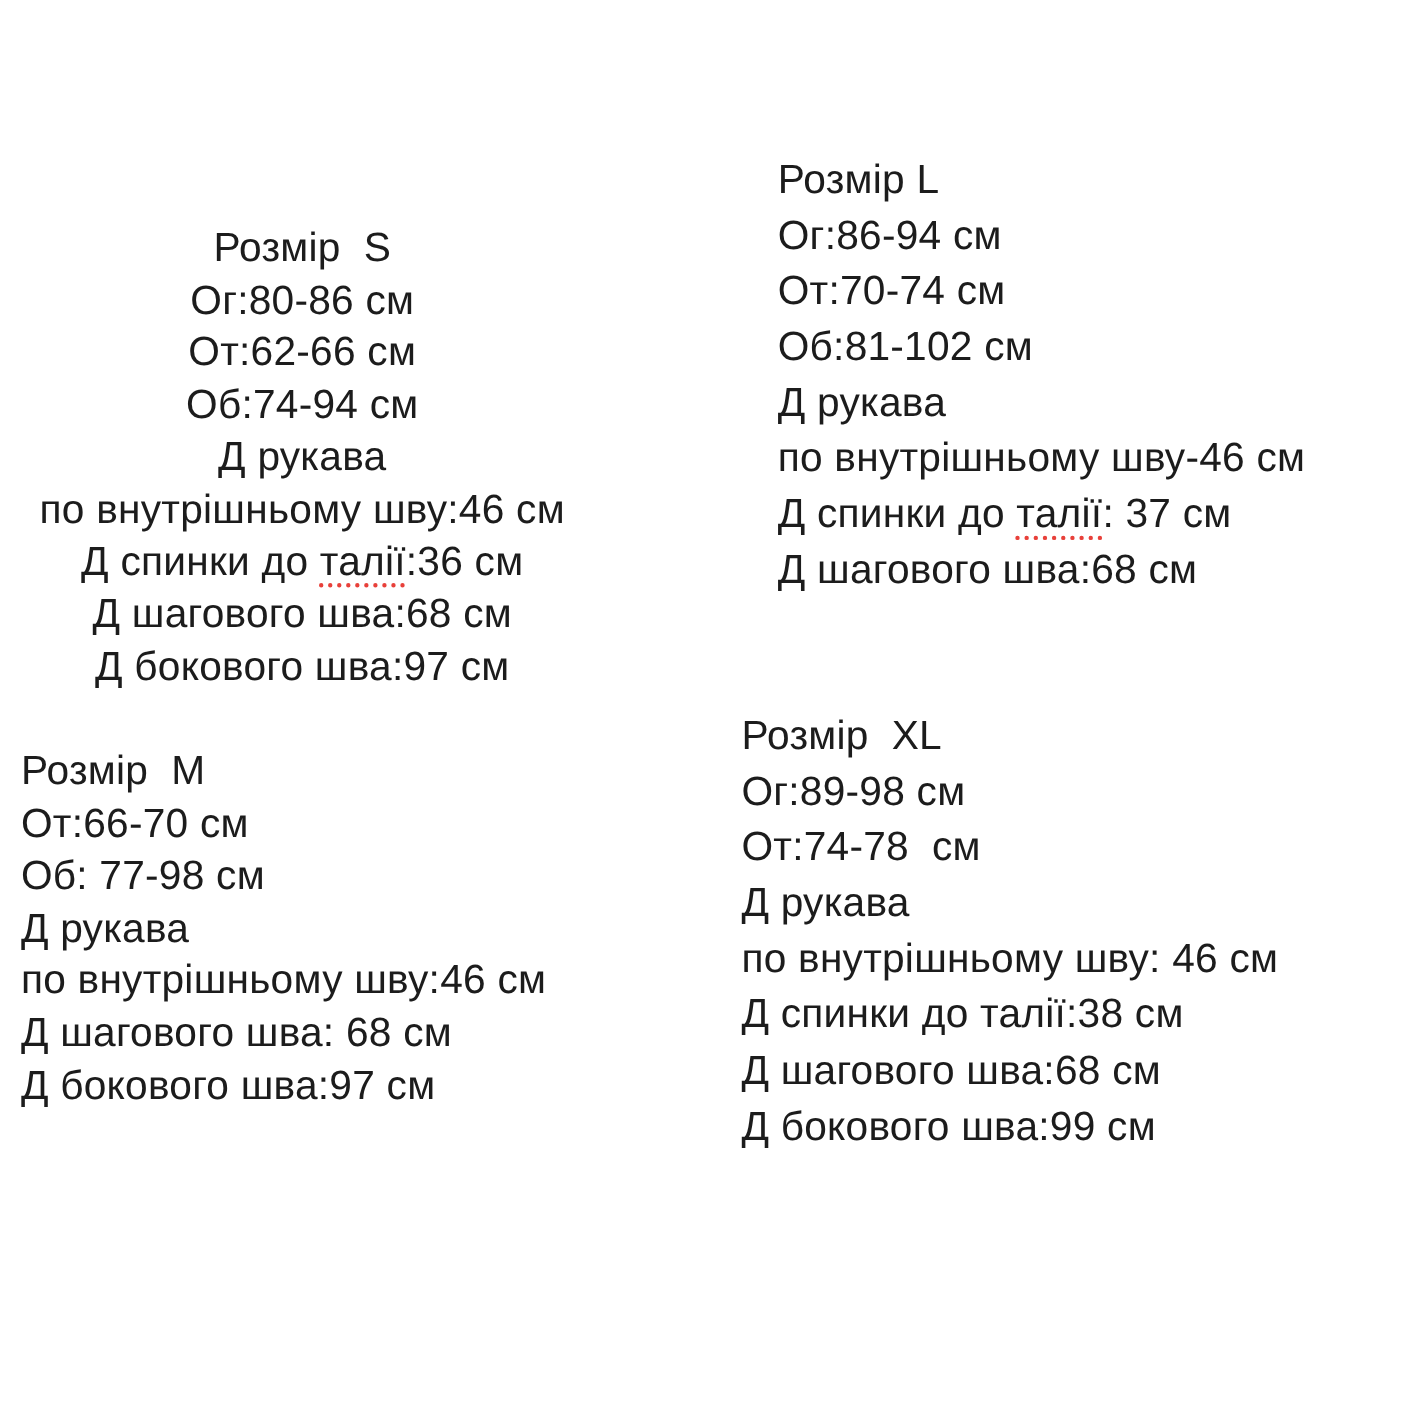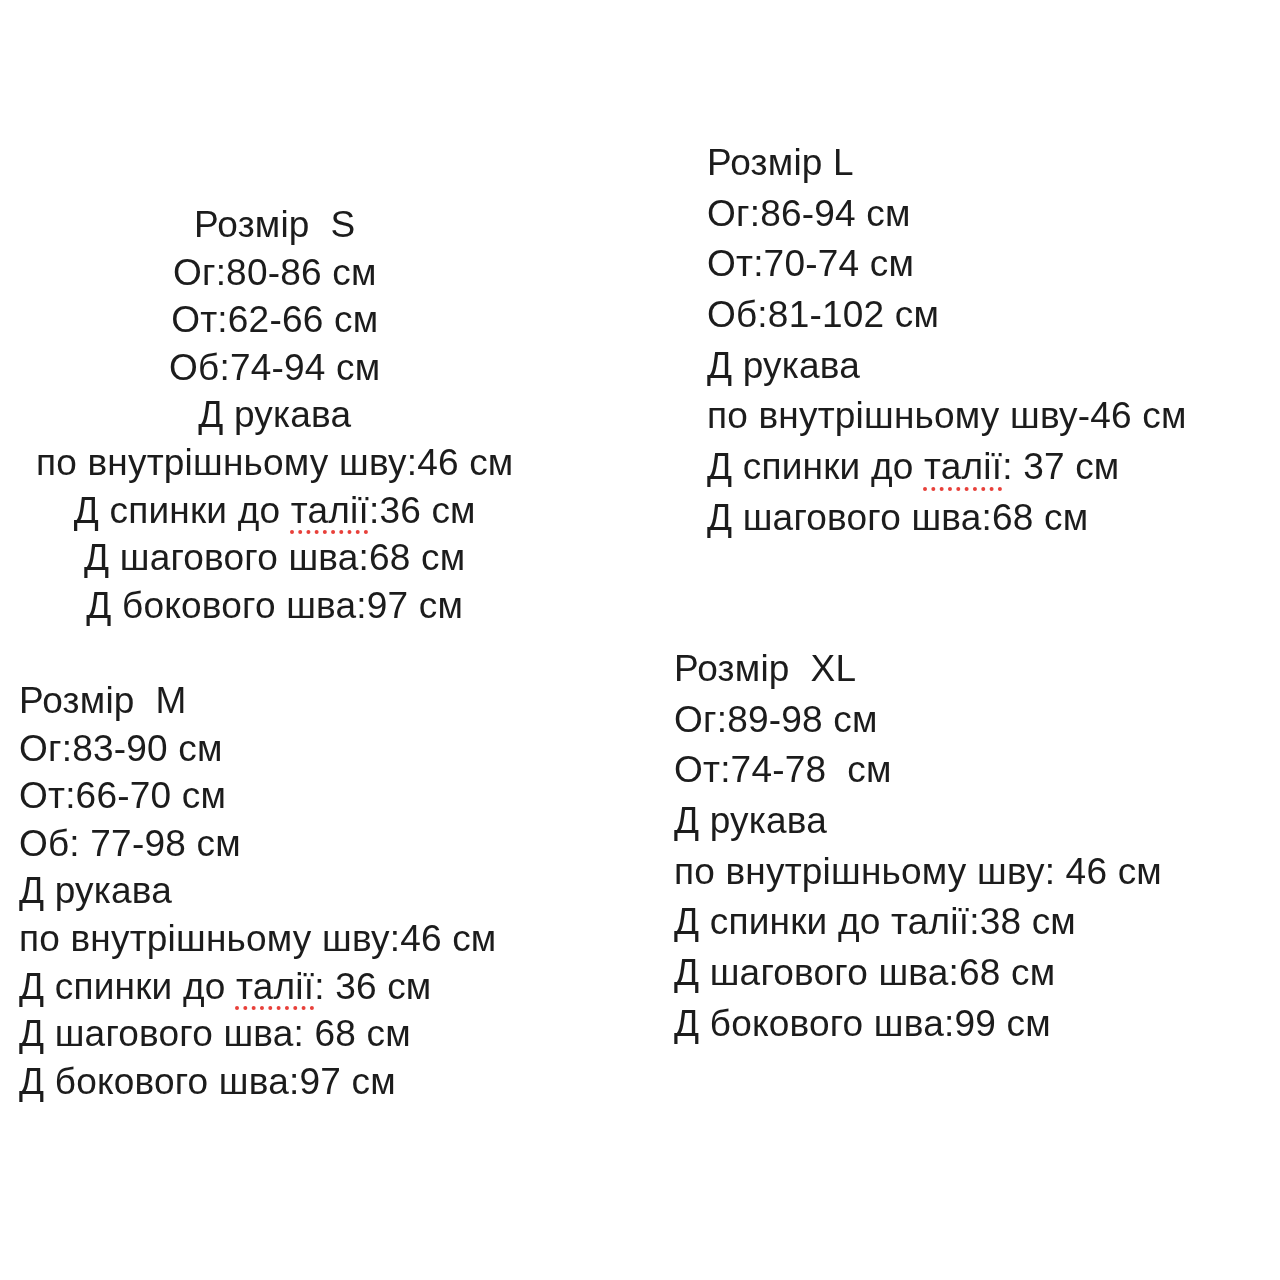--- a/index.html
+++ b/index.html
@@ -49,26 +49,24 @@
   <div class="line">Об:74-94 см</div>
   <div class="line">Д рукава</div>
   <div class="line">по внутрішньому шву:46 см</div>
   <div class="line"><span>Д спинки до </span><span class="spell">талії</span><span>:36 см</span></div>
   <div class="line">Д шагового шва:68 см</div>
   <div class="line">Д бокового шва:97 см</div>
 </div>
 
 <div class="size-block" id="block-m">
   <div class="line">Розмір  M</div>
-  <div class="line">Ог:83-90 см</div>
   <div class="line">От:66-70 см</div>
   <div class="line">Об: 77-98 см</div>
   <div class="line">Д рукава</div>
   <div class="line">по внутрішньому шву:46 см</div>
-  <div class="line"><span>Д спинки до </span><span class="spell">талії</span><span>: 36 см</span></div>
   <div class="line">Д шагового шва: 68 см</div>
   <div class="line">Д бокового шва:97 см</div>
 </div>
 
 <div class="size-block" id="block-l">
   <div class="line right">Розмір L</div>
   <div class="line right">Ог:86-94 см</div>
   <div class="line right">От:70-74 см</div>
   <div class="line right">Об:81-102 см</div>
   <div class="line right">Д рукава</div>

